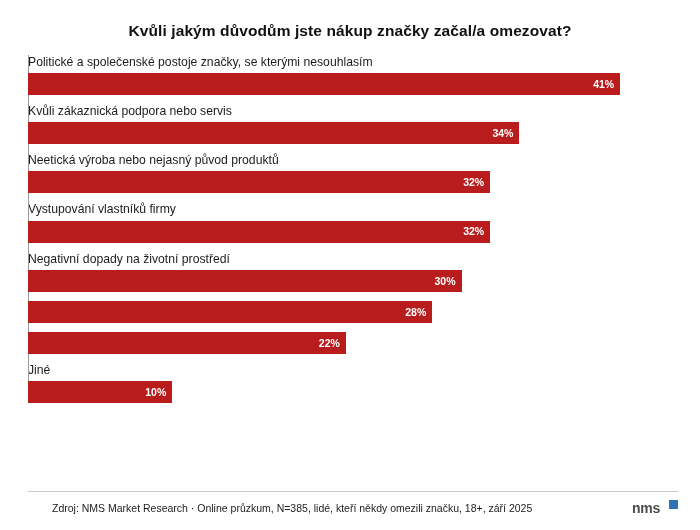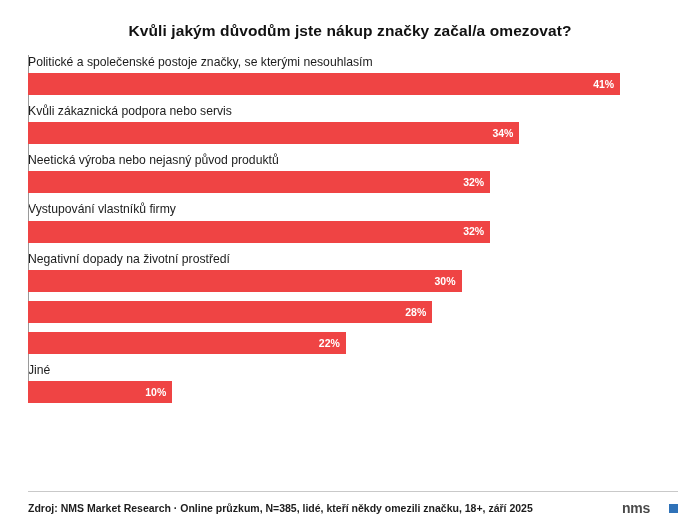--- a/index.html
+++ b/index.html
@@ -45,21 +45,21 @@
     white-space: nowrap;
   }
   .bar-track {
     position: relative;
     height: 22px;
     width: 100%;
   }
   .bar-fill {
     position: relative;
     height: 22px;
-    background: #ef4444;
+    background: #b91c1c;
     display: flex;
     align-items: center;
     justify-content: flex-end;
     box-sizing: border-box;
     padding-right: 6px;
   }
   .bar-value {
     color: #ffffff;
     font-size: 10.5px;
     font-weight: bold;
@@ -85,27 +85,27 @@
     background: #c9c9c9;
     margin-bottom: 8px;
   }
   .footer-row {
     display: flex;
     align-items: center;
     justify-content: space-between;
   }
   .source-text {
     font-size: 10.5px;
-    font-weight: bold;
+    font-weight: normal;
     color: #1c1c1c;
+    margin-left: 24px;
   }
   .logo {
     display: flex;
-    align-items: center;
-    gap: 19px;
+    gap: 9px;
   }
   .logo-text {
     font-size: 14px;
     font-weight: bold;
     color: #4a4a4a;
     letter-spacing: -0.3px;
   }
   .logo-square {
     width: 9px;
     height: 9px;

